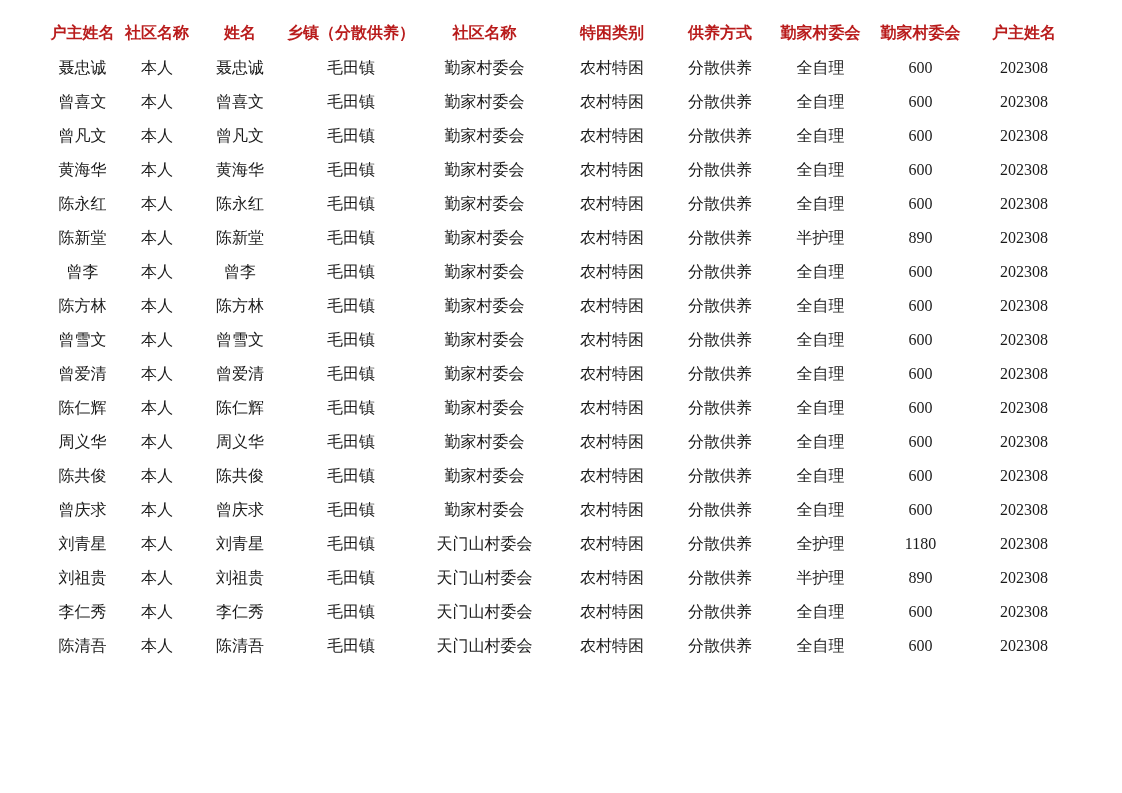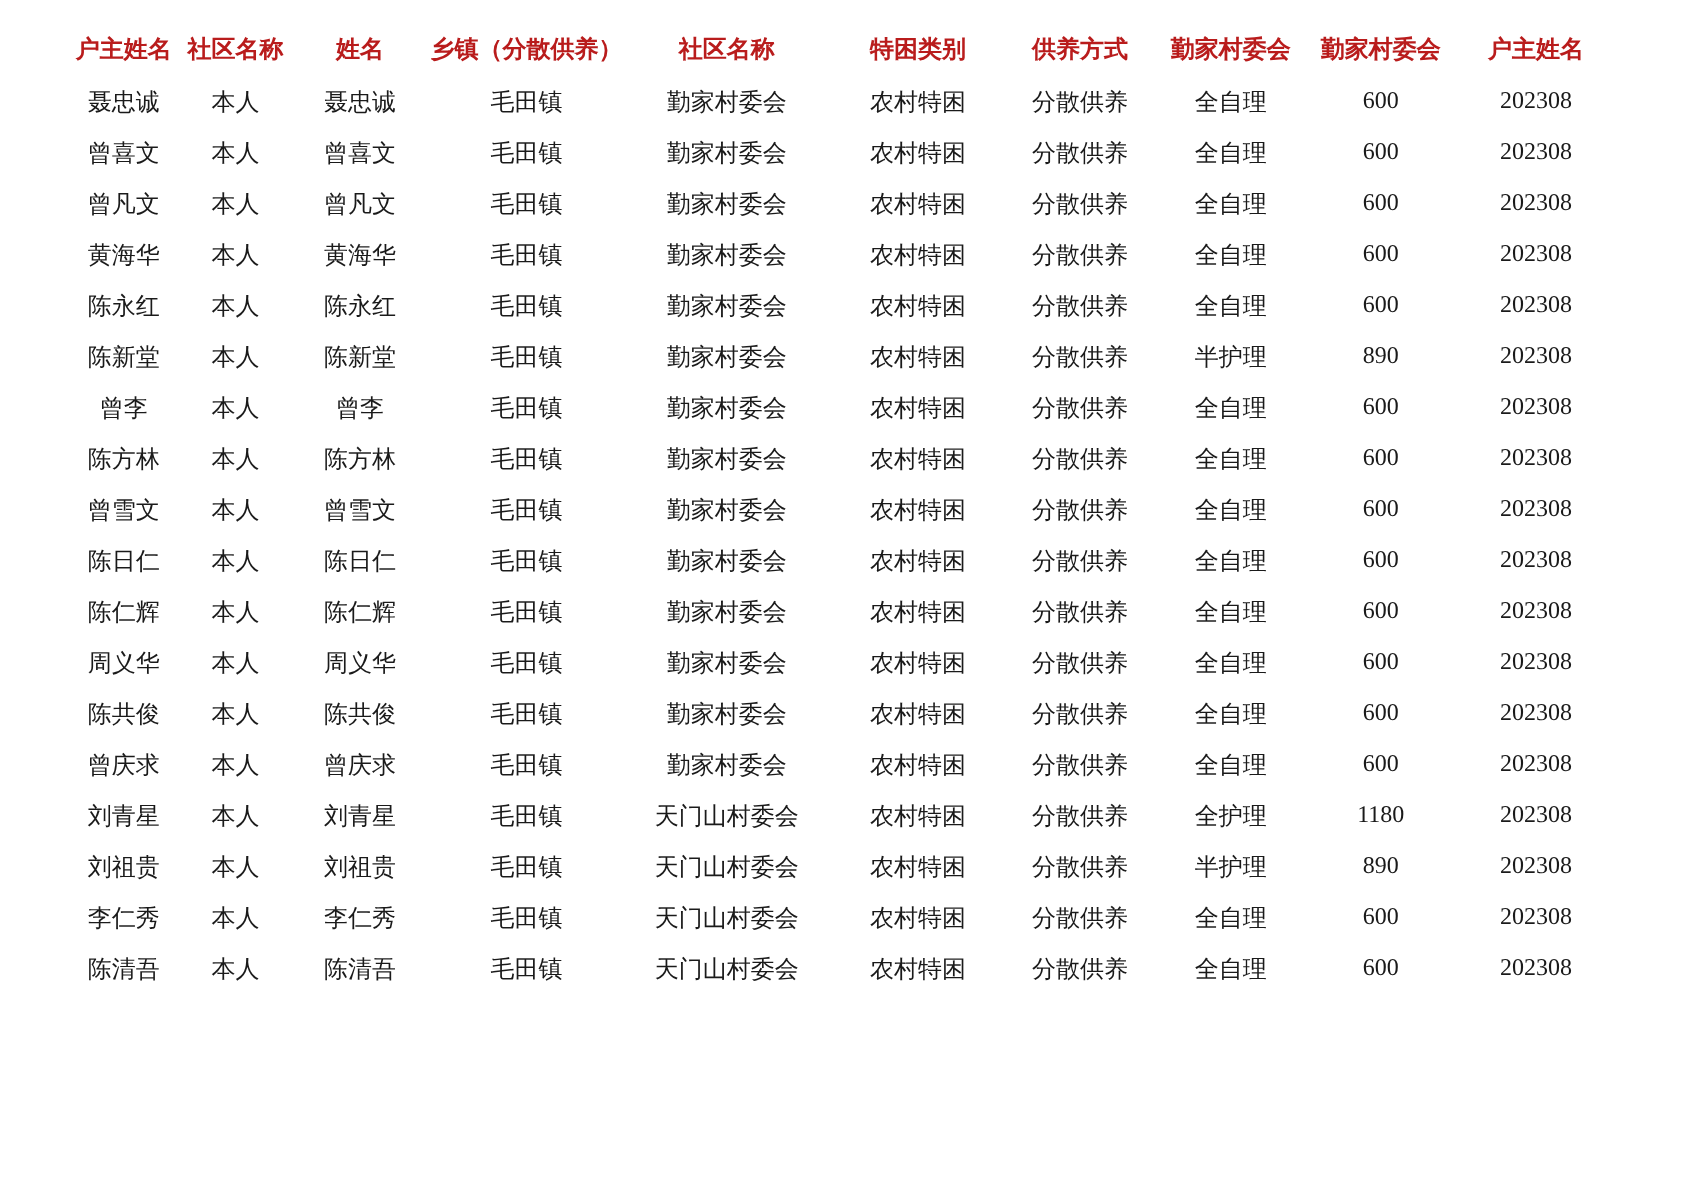--- a/index.html
+++ b/index.html
@@ -191,23 +191,23 @@
           <td>曾雪文</td>
           <td>毛田镇</td>
           <td>勤家村委会</td>
           <td>农村特困</td>
           <td>分散供养</td>
           <td>全自理</td>
           <td>600</td>
           <td>202308</td>
         </tr>
         <tr>
-          <td>陈日仁</td>
-          <td>本人</td>
-          <td>陈日仁</td>
+          <td>曾爱清</td>
+          <td>本人</td>
+          <td>曾爱清</td>
           <td>毛田镇</td>
           <td>勤家村委会</td>
           <td>农村特困</td>
           <td>分散供养</td>
           <td>全自理</td>
           <td>600</td>
           <td>202308</td>
         </tr>
         <tr>
           <td>陈仁辉</td>

